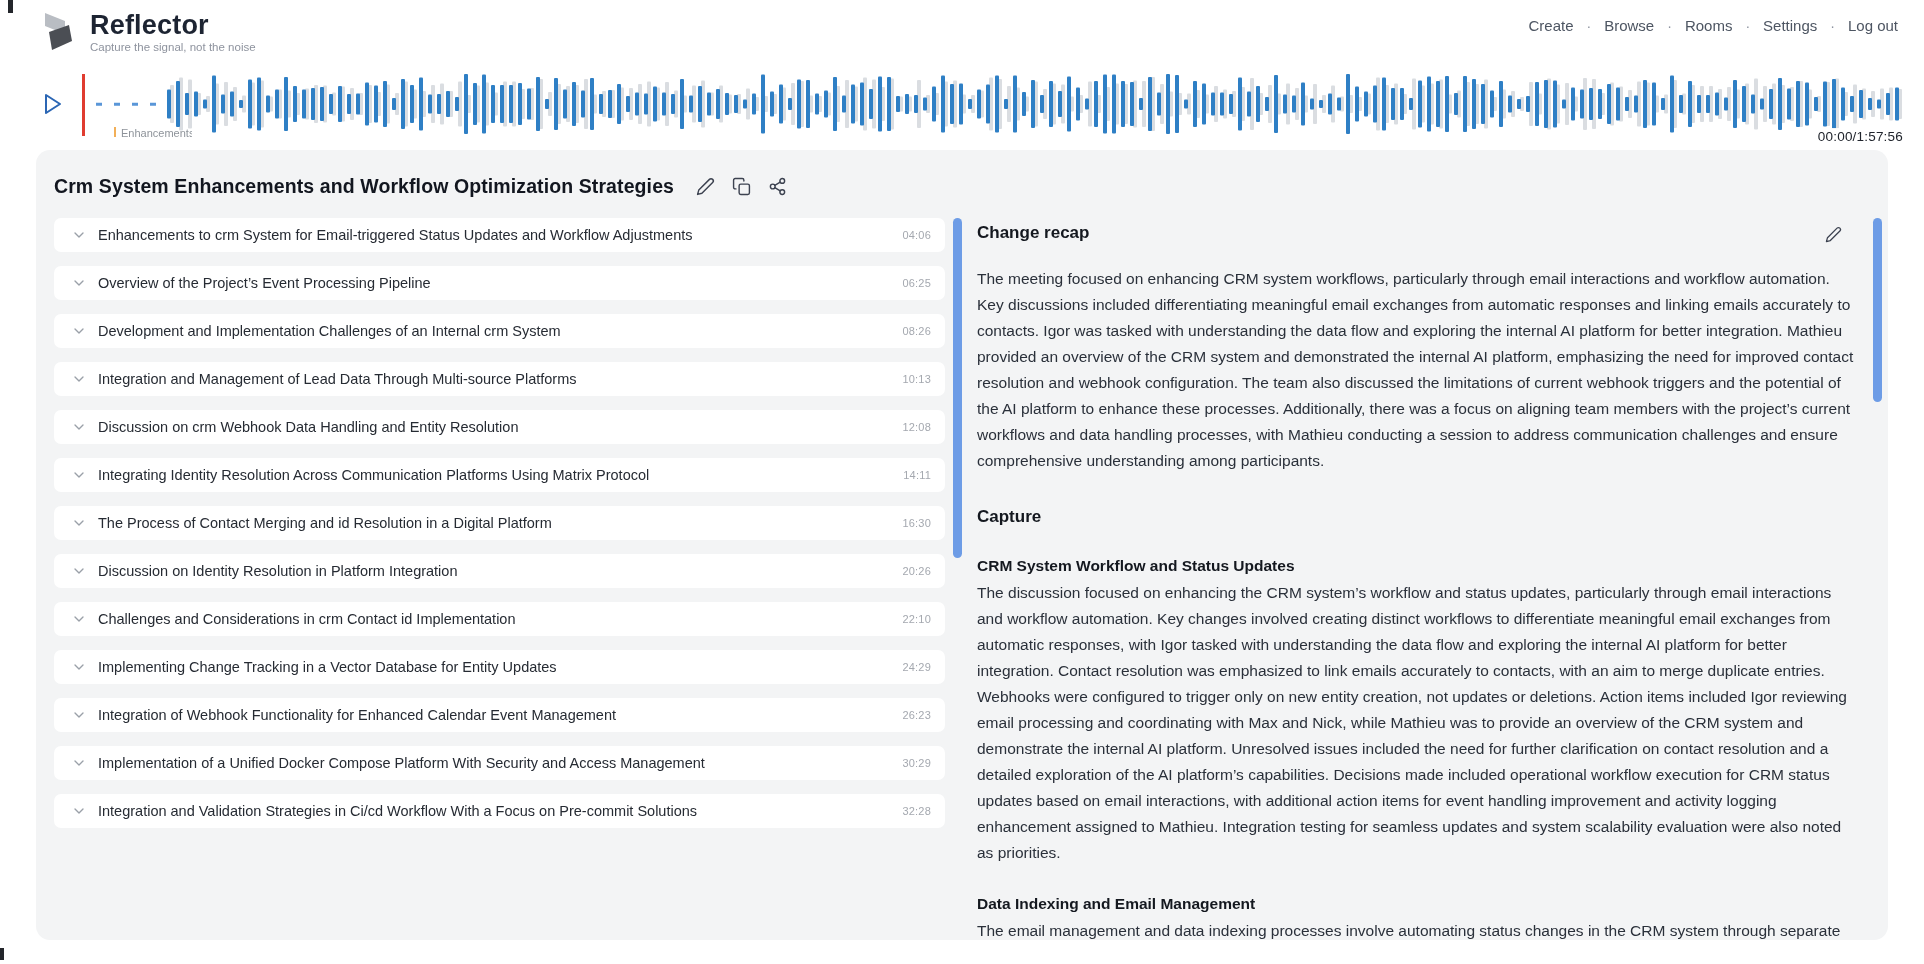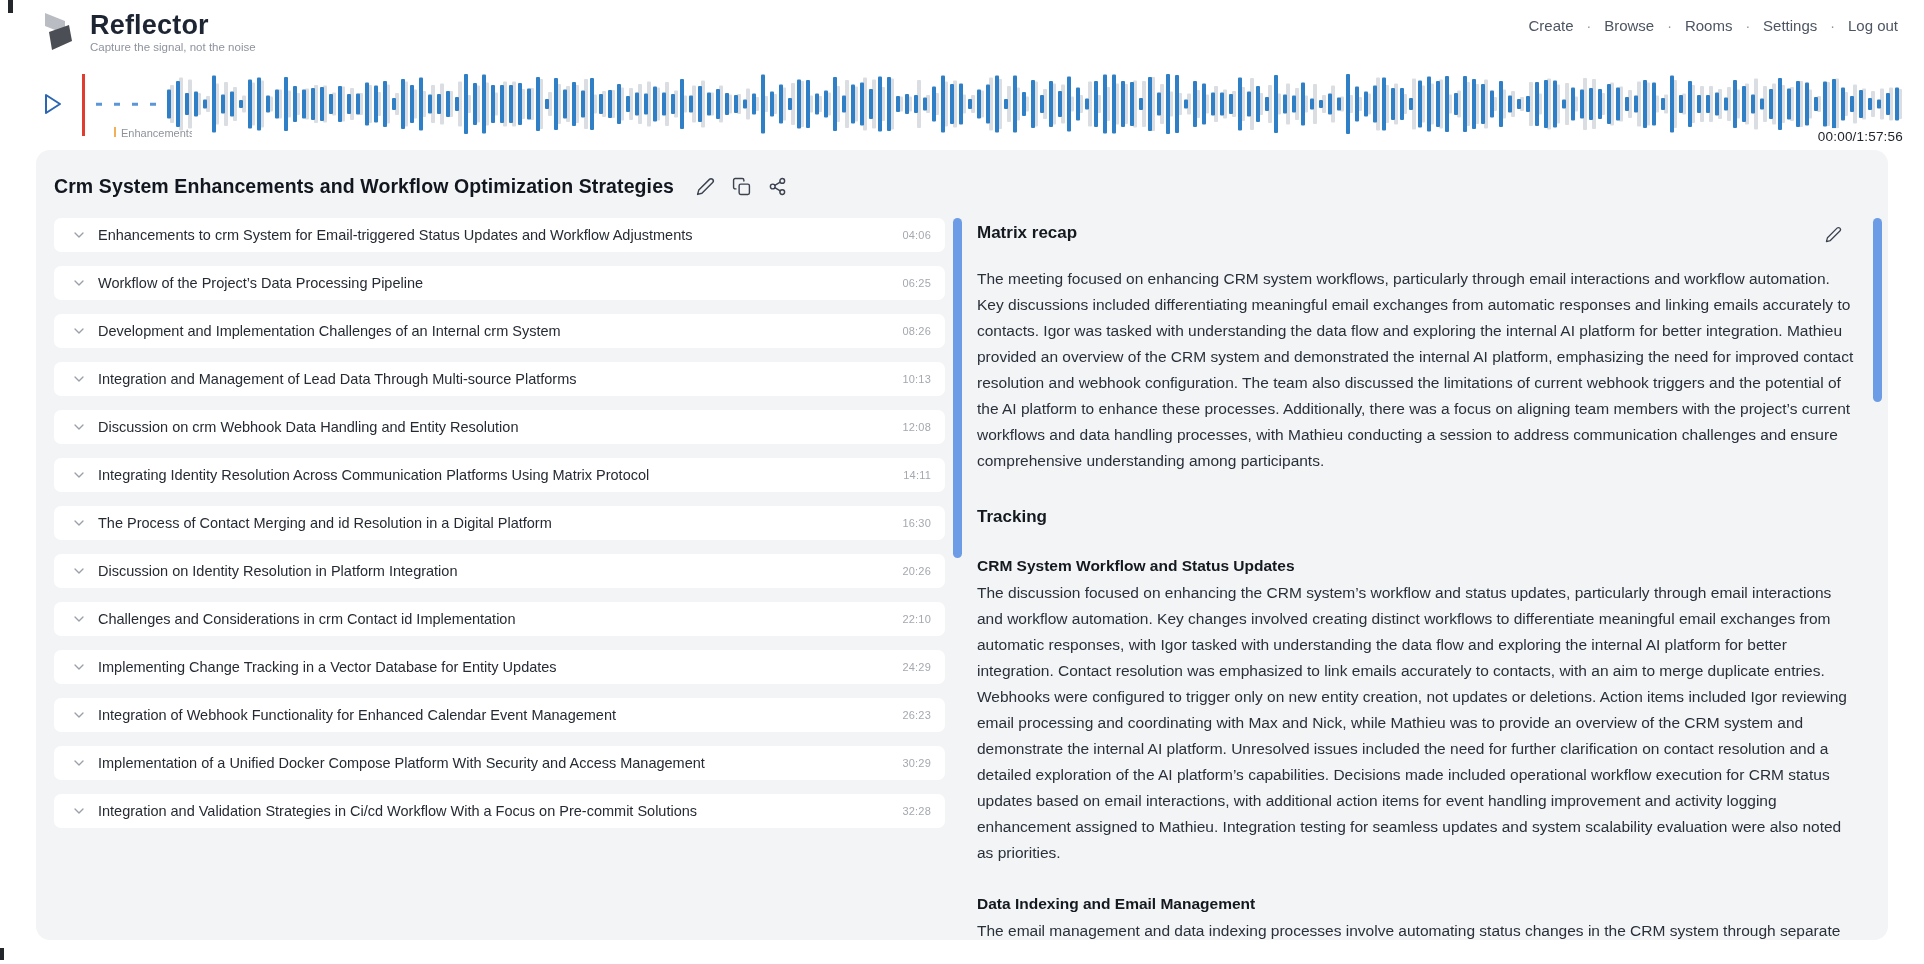--- a/index.html
+++ b/index.html
@@ -940,21 +940,21 @@
             <span class="topic-chevron"><svg viewBox="0 0 24 24" fill="none" stroke="currentColor" stroke-width="2" stroke-linecap="round" stroke-linejoin="round">
                 <polyline points="6 9 12 15 18 9"></polyline>
               </svg></span>
             <span class="topic-label">Enhancements to crm System for Email-triggered Status Updates and Workflow Adjustments</span>
             <span class="topic-time">04:06</span>
           </div>
           <div class="topic-row">
             <span class="topic-chevron"><svg viewBox="0 0 24 24" fill="none" stroke="currentColor" stroke-width="2" stroke-linecap="round" stroke-linejoin="round">
                 <polyline points="6 9 12 15 18 9"></polyline>
               </svg></span>
-            <span class="topic-label">Workflow of the Project’s Data Processing Pipeline</span>
+            <span class="topic-label">Overview of the Project’s Event Processing Pipeline</span>
             <span class="topic-time">06:25</span>
           </div>
           <div class="topic-row">
             <span class="topic-chevron"><svg viewBox="0 0 24 24" fill="none" stroke="currentColor" stroke-width="2" stroke-linecap="round" stroke-linejoin="round">
                 <polyline points="6 9 12 15 18 9"></polyline>
               </svg></span>
             <span class="topic-label">Development and Implementation Challenges of an Internal crm System</span>
             <span class="topic-time">08:26</span>
           </div>
           <div class="topic-row">
@@ -1029,23 +1029,23 @@
           </div>
         </div>
     </div>
     <div class="panel-col">
       <span class="panel-edit">
         <svg viewBox="0 0 24 24" fill="none" stroke="currentColor" stroke-width="1.8" stroke-linecap="round" stroke-linejoin="round">
           <path d="M17 3a2.8 2.8 0 1 1 4 4L7.5 20.5 2 22l1.5-5.5Z"></path>
         </svg>
       </span>
       <div class="panel-inner">
-        <h2 class="panel-h2">Matrix recap</h2>
+        <h2 class="panel-h2">Change recap</h2>
         <p class="panel-p">The meeting focused on enhancing CRM system workflows, particularly through email interactions and workflow automation. Key discussions included differentiating meaningful email exchanges from automatic responses and linking emails accurately to contacts. Igor was tasked with understanding the data flow and exploring the internal AI platform for better integration. Mathieu provided an overview of the CRM system and demonstrated the internal AI platform, emphasizing the need for improved contact resolution and webhook configuration. The team also discussed the limitations of current webhook triggers and the potential of the AI platform to enhance these processes. Additionally, there was a focus on aligning team members with the project’s current workflows and data handling processes, with Mathieu conducting a session to address communication challenges and ensure comprehensive understanding among participants.</p>
-        <h2 class="panel-h2 summary-h">Tracking</h2>
+        <h2 class="panel-h2 summary-h">Capture</h2>
         <div id="summary-sections">
             <h3 class="section-h">CRM System Workflow and Status Updates</h3>
             <p class="panel-p">The discussion focused on enhancing the CRM system’s workflow and status updates, particularly through email interactions and workflow automation. Key changes involved creating distinct workflows to differentiate meaningful email exchanges from automatic responses, with Igor tasked with understanding the data flow and exploring the internal AI platform for better integration. Contact resolution was emphasized to link emails accurately to contacts, with an aim to merge duplicate entries. Webhooks were configured to trigger only on new entity creation, not updates or deletions. Action items included Igor reviewing email processing and coordinating with Max and Nick, while Mathieu was to provide an overview of the CRM system and demonstrate the internal AI platform. Unresolved issues included the need for further clarification on contact resolution and a detailed exploration of the AI platform’s capabilities. Decisions made included operational workflow execution for CRM status updates based on email interactions, with additional action items for event handling improvement and activity logging enhancement assigned to Mathieu. Integration testing for seamless updates and system scalability evaluation were also noted as priorities.</p>
             <h3 class="section-h">Data Indexing and Email Management</h3>
             <p class="panel-p">The email management and data indexing processes involve automating status changes in the CRM system through separate workflows, with emails being retrieved, indexed, and stored in a Postgres and vector</p>
           </div>
       </div>
     </div>
   </div>
 

